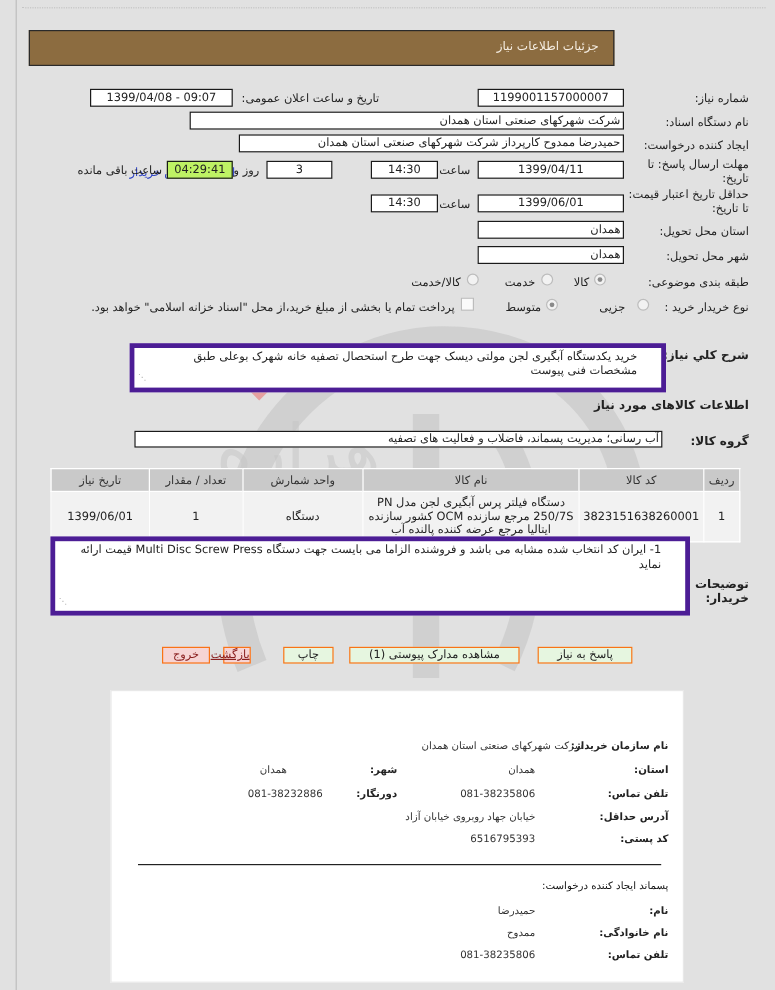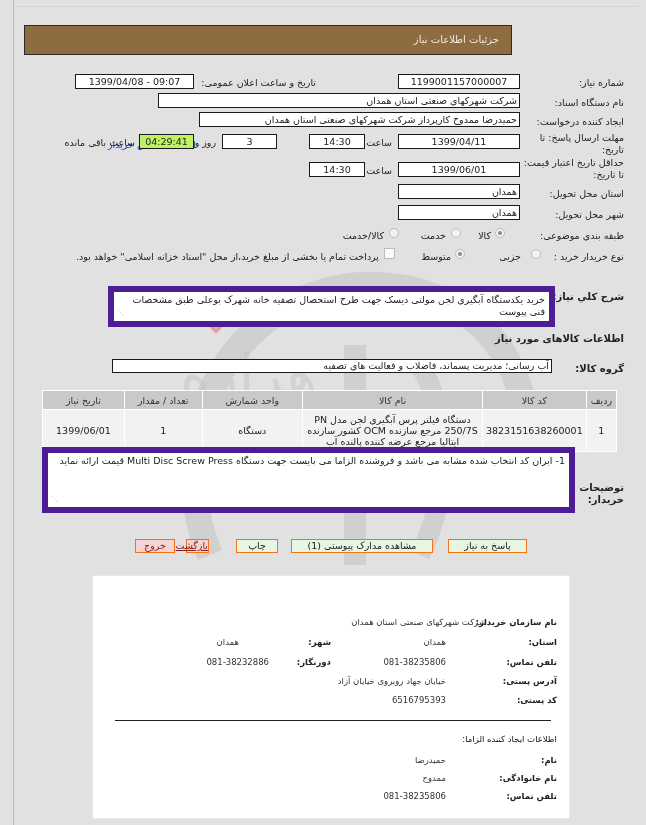--- a/index.html
+++ b/index.html
@@ -30,22 +30,22 @@
   .radio {
     position: absolute; width: 10px; height: 10px; border-radius: 50%;
     border: 1px solid #bcbcbc; background: #f2f2f2;
   }
   .radio.on::after {
     content: ""; position: absolute; left: 2px; top: 2px; width: 4px; height: 4px; border-radius: 50%; background: #8a8a8a;
   }
   .chk { position: absolute; width: 11px; height: 11px; border: 1px solid #bcbcbc; background: #fafafa; }
   .bold { font-weight: bold; font-size: 10px; }
   .textarea {
-    position: absolute; background: #fff; border: 6px solid #4c1d95; direction: rtl; text-align: right;
-    padding: 2px 4px; font-size: 9.5px; line-height: 12px;
+    position: absolute; background: #fff; border: 4px solid #4c1d95; direction: rtl; text-align: right;
+    padding: 2px 20px; font-size: 9.5px; line-height: 12px;
   }
   .grip { position: absolute; left: 3px; bottom: 2px; font-size: 7px; color: #aaa; }
   table.items { position: absolute; left: 42px; top: 390px; width: 575px; border-collapse: collapse; direction: rtl; font-size: 9.5px; }
   table.items th { background: #c9c9c9; color: #333; font-weight: normal; height: 19px; border: 1px solid #fff; padding: 0 4px; }
   table.items td { background: #f2f2f2; height: 42px; border: 1px solid #fff; text-align: center; padding: 0 3px; line-height: 11px; }
   .btn {
     position: absolute; top: 539px; height: 14px; border: 1px solid #f97316; font-size: 9.5px;
     line-height: 12px; text-align: center; direction: rtl; white-space: nowrap;
   }
   .btn.green { background: #e6f6e0; }
@@ -177,29 +177,29 @@
   <div class="c-lbl" style="right:12px;top:61px">استان:</div>
   <div class="c-val" style="right:123px;top:61px">همدان</div>
   <div class="c-lbl" style="right:238px;top:61px">شهر:</div>
   <div class="c-val" style="right:330px;top:61px">همدان</div>
 
   <div class="c-lbl" style="right:12px;top:81px">تلفن تماس:</div>
   <div class="c-val" style="right:123px;top:81px">081-38235806</div>
   <div class="c-lbl" style="right:238px;top:81px">دورنگار:</div>
   <div class="c-val" style="right:300px;top:81px">081-38232886</div>
 
-  <div class="c-lbl" style="right:12px;top:100px">آدرس پستی:</div>
+  <div class="c-lbl" style="right:12px;top:100px">آدرس حداقل:</div>
   <div class="c-val" style="right:123px;top:100px">خیابان جهاد روبروی خیابان آزاد</div>
 
   <div class="c-lbl" style="right:12px;top:119px">کد پستی:</div>
   <div class="c-val" style="right:123px;top:119px">6516795393</div>
 
   <div class="c-rule" style="top:144px"></div>
 
-  <div class="c-lbl" style="right:12px;top:158px;font-weight:normal;color:#111">اطلاعات ایجاد کننده الزاما:</div>
+  <div class="c-lbl" style="right:12px;top:158px;font-weight:normal;color:#111">پسماند ایجاد کننده درخواست:</div>
 
   <div class="c-lbl" style="right:12px;top:179px">نام:</div>
   <div class="c-val" style="right:123px;top:179px">حمیدرضا</div>
 
   <div class="c-lbl" style="right:12px;top:197px">نام خانوادگی:</div>
   <div class="c-val" style="right:123px;top:197px">ممدوح</div>
 
   <div class="c-lbl" style="right:12px;top:215px">تلفن تماس:</div>
   <div class="c-val" style="right:123px;top:215px">081-38235806</div>
 </div>

